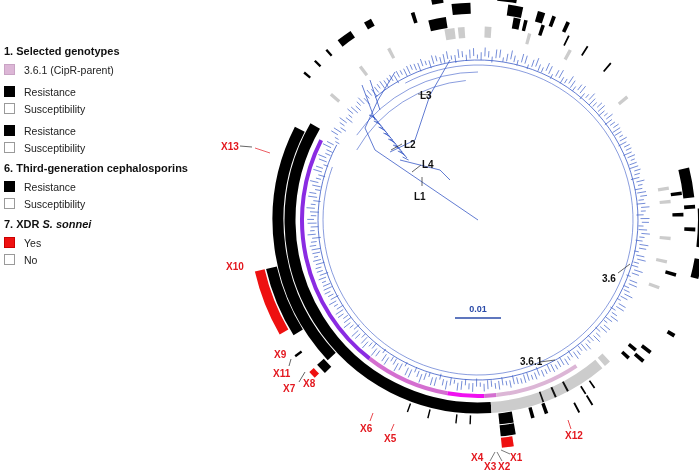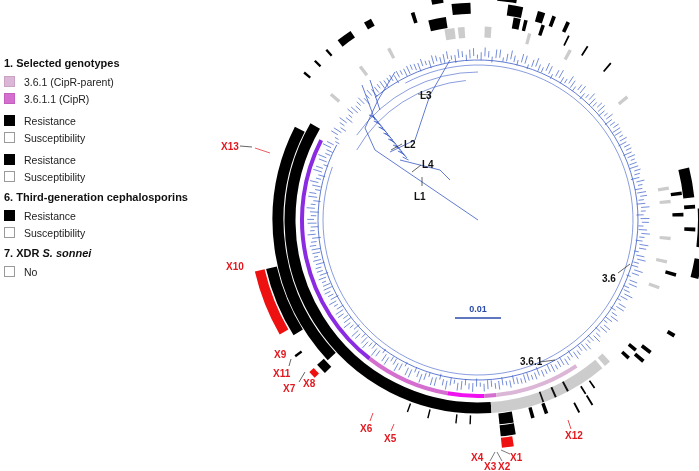--- a/index.html
+++ b/index.html
@@ -1,41 +1,37 @@
 <!DOCTYPE html>
 <html><head>
 <meta charset="utf-8">
 <style>
   html,body{margin:0;padding:0;background:#fff;}
   body{width:699px;height:471px;position:relative;overflow:hidden;font-family:"Liberation Sans",sans-serif;}
-  .legend{position:absolute;left:4px;top:56px;width:230px;}
+  .legend{position:absolute;left:4px;top:44px;width:230px;}
   .sec{margin-bottom:5px;}
   .sec-title{font-weight:bold;font-size:11px;color:#111;margin:0 0 3px 0;height:14px;line-height:14px;}
   .item{display:flex;align-items:center;height:17px;text-align:center;}
   .sw{width:11px;height:11px;border:1px solid #9a9a9a;box-sizing:border-box;margin-right:9px;flex:none;}
   .lbl{font-size:10.5px;color:#222;}
   svg#tree{position:absolute;left:0;top:0;}
   .clade{font-size:10px;font-weight:bold;fill:#111;font-family:"Liberation Sans",sans-serif;}
   .xlab{font-size:10px;font-weight:bold;fill:#e3181f;font-family:"Liberation Sans",sans-serif;}
   .scale{font-size:9px;font-weight:bold;fill:#2a4aa8;font-family:"Liberation Sans",sans-serif;}
 </style>
 </head>
 <body>
 
 <div class="legend">
   <div class="sec">
     <div class="sec-title">1. Selected genotypes</div>
     <div class="item">
         <span class="sw" style="background:#dcb6d6;border-color:#c9a3c4"></span>
         <span class="lbl">3.6.1 (CipR-parent)</span>
       </div>
-    <div class="item">
-        <span class="sw" style="background:#d46fd0;border-color:#c35fbf"></span>
-        <span class="lbl">3.6.1.1 (CipR)</span>
-      </div>
   </div>
   <div class="sec">
     <div class="item">
         <span class="sw" style="background:#000;border-color:#000"></span>
         <span class="lbl">Resistance</span>
       </div>
     <div class="item">
         <span class="sw" style="background:#fff"></span>
         <span class="lbl">Susceptibility</span>
       </div>
@@ -56,20 +52,24 @@
         <span class="sw" style="background:#000;border-color:#000"></span>
         <span class="lbl">Resistance</span>
       </div>
     <div class="item">
         <span class="sw" style="background:#fff"></span>
         <span class="lbl">Susceptibility</span>
       </div>
   </div>
   <div class="sec">
     <div class="sec-title"><span>7. XDR </span><i>S. sonnei</i></div>
+    <div class="item">
+        <span class="sw" style="background:#ee1111;border-color:#cc0000"></span>
+        <span class="lbl">Yes</span>
+      </div>
     <div class="item">
         <span class="sw" style="background:#fff"></span>
         <span class="lbl">No</span>
       </div>
   </div>
 </div>
 
 <svg id="tree" width="699" height="471" viewBox="0 0 699 471">
   <g id="rings">
       <path d="M369.6435803426841 358.68989263478306 A176 176 0 0 1 321.1828517428472 140.09767204583986" fill="none" stroke="#8a2be2" stroke-width="4"></path>

